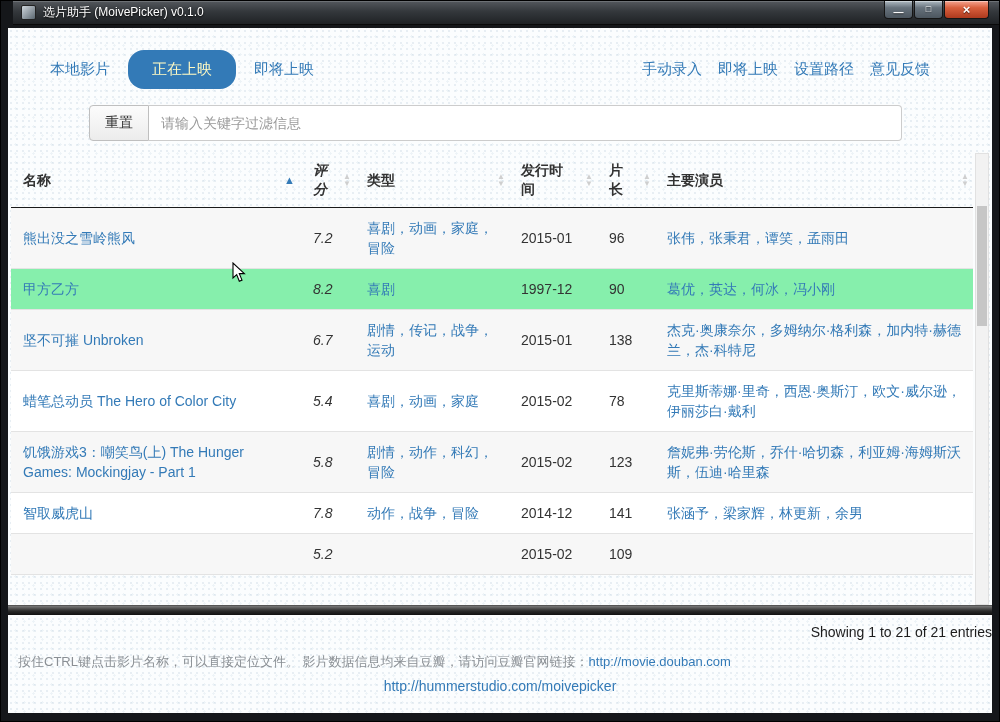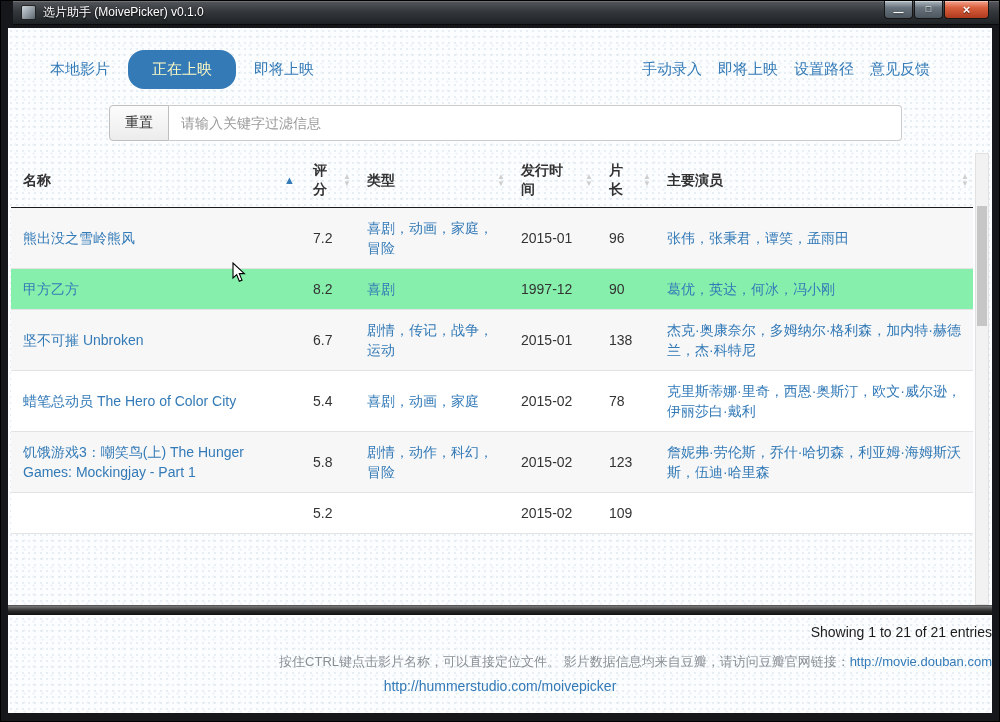--- a/index.html
+++ b/index.html
@@ -36,32 +36,32 @@
 
   .nav-row{display:flex;align-items:center;margin:22px 28px 0 28px;text-align:center;}
   .tab{font-size:15px;color:#337ab7;padding:10px 14px;cursor:pointer;white-space:nowrap;}
   .tab.active{background:#337ab7;color:#fef9c3;border-radius:16px;padding:10px 24px;margin:0 4px;}
   .nav-spacer{flex:1;}
   .nav-actions{display:flex;gap:16px;margin-right:34px;}
   .nav-actions a{font-size:15px;color:#337ab7;text-decoration:none;cursor:pointer;white-space:nowrap;}
 
   .filter-row{display:flex;margin:16px 90px 0 81px;height:36px;}
   .reset-btn{padding:0 15px;font-size:14px;color:#333;background:linear-gradient(#fcfcfc,#ececec);
-    border:1px solid #bfbfbf;border-radius:4px 0 0 4px;cursor:pointer;font-family:inherit;margin-left:20px;}
+    border:1px solid #bfbfbf;border-radius:4px 0 0 4px;cursor:pointer;font-family:inherit;}
   .filter-input{flex:1;border:1px solid #ccc;border-left:none;border-radius:0 4px 4px 0;
     padding:8px 12px;font-size:14px;color:#555;background:#fff;outline:none;font-family:inherit;}
   .filter-input::placeholder{color:#9a9a9a;}
 
   
   .table-viewport{position:relative;margin:12px 3px 0 3px;height:452px;overflow:hidden;}
   table{border-collapse:collapse;table-layout:fixed;width:calc(100% - 16px);}
   thead th{position:relative;text-align:left;font-size:14px;font-weight:bold;color:#333;
     padding:8px 12px;border-bottom:1px solid #1a1a1a;vertical-align:middle;line-height:19px;}
   .c-name{width:290px;}
-  .c-rating{width:54px;}
+  .c-rating{width:54px;font-style:italic;}
   .c-genres{width:154px;}
   .c-release{width:88px;}
   .c-length{width:58px;}
   .c-rating .th-label,.c-length .th-label{display:inline-block;width:15px;}
   .c-release .th-label{display:inline-block;width:47px;}
   .sort-pair{position:absolute;right:4px;top:50%;transform:translateY(-50%);
     display:flex;flex-direction:column;align-items:center;color:#cfcfcf;}
   .sort-pair span{font-size:8px;line-height:7px;}
   .sort-active{position:absolute;right:6px;top:50%;transform:translateY(-50%);
     color:#337ab7;font-size:11px;line-height:11px;}
@@ -72,21 +72,21 @@
   tbody tr:nth-child(even){background:#fff;}
   tbody tr:nth-child(2){background:#86efac;margin-top:36px;}
   td a{color:#337ab7;text-decoration:none;cursor:pointer;}
 
   .vscroll{position:absolute;top:0;right:0;bottom:0;width:14px;background:#f2f2f2;border:1px solid #e1e1e1;}
   .vscroll-thumb{position:absolute;left:1px;right:1px;top:52px;height:120px;background:#c6c6c6;}
 
   .hbar{height:10px;background:linear-gradient(#7a7a7a,#2a2a2a 55%,#101010);border-top:1px solid #555;}
 
   .entries-info{margin:9px 0 0 8px;font-size:14px;color:#1c1c1c;text-align:right;}
-  .note-line{margin-top:13px;text-align:right;font-size:13px;color:#8a8f94;padding-left:10px;}
+  .note-line{margin-top:13px;text-align:left;font-size:13px;color:#8a8f94;padding-left:10px;}
   .note-line a{color:#337ab7;text-decoration:none;}
   .home-line{margin-top:7px;text-align:center;font-size:14px;}
   .home-line a{color:#337ab7;text-decoration:none;}
 
   .cursor{position:absolute;left:231px;top:261px;z-index:60;pointer-events:none;}
 </style>
 </head>
 <body>
 
 <div class="window">
@@ -207,20 +207,28 @@
   </tr>
             <tr>
     <td class="c-name"><a>饥饿游戏3：嘲笑鸟(上) The Hunger Games: Mockingjay - Part 1</a></td>
     <td class="c-rating">5.8</td>
     <td class="c-genres"><a>剧情，动作，科幻，冒险</a></td>
     <td class="c-release">2015-02</td>
     <td class="c-length">123</td>
     <td class="c-actors"><a>詹妮弗·劳伦斯，乔什·哈切森，利亚姆·海姆斯沃斯，伍迪·哈里森</a></td>
   </tr>
             <tr>
+    <td class="c-name"><a>智取威虎山</a></td>
+    <td class="c-rating">7.8</td>
+    <td class="c-genres"><a>动作，战争，冒险</a></td>
+    <td class="c-release">2014-12</td>
+    <td class="c-length">141</td>
+    <td class="c-actors"><a>张涵予，梁家辉，林更新，余男</a></td>
+  </tr>
+            <tr>
     <td class="c-name"></td>
     <td class="c-rating">5.2</td>
     <td class="c-genres"></td>
     <td class="c-release">2015-02</td>
     <td class="c-length">109</td>
     <td class="c-actors"></td>
   </tr>
           </tbody>
       </table>
       <div class="vscroll">

